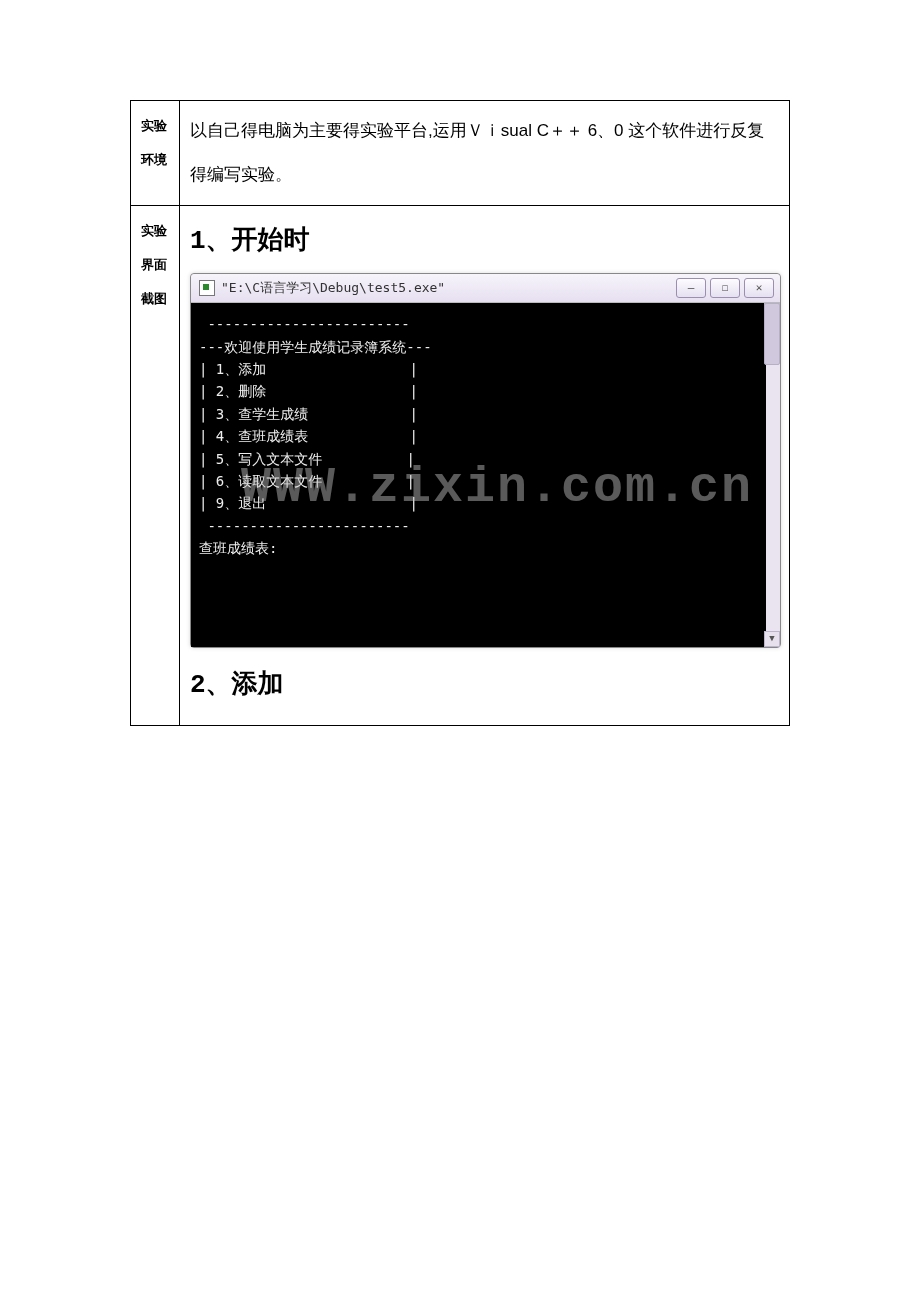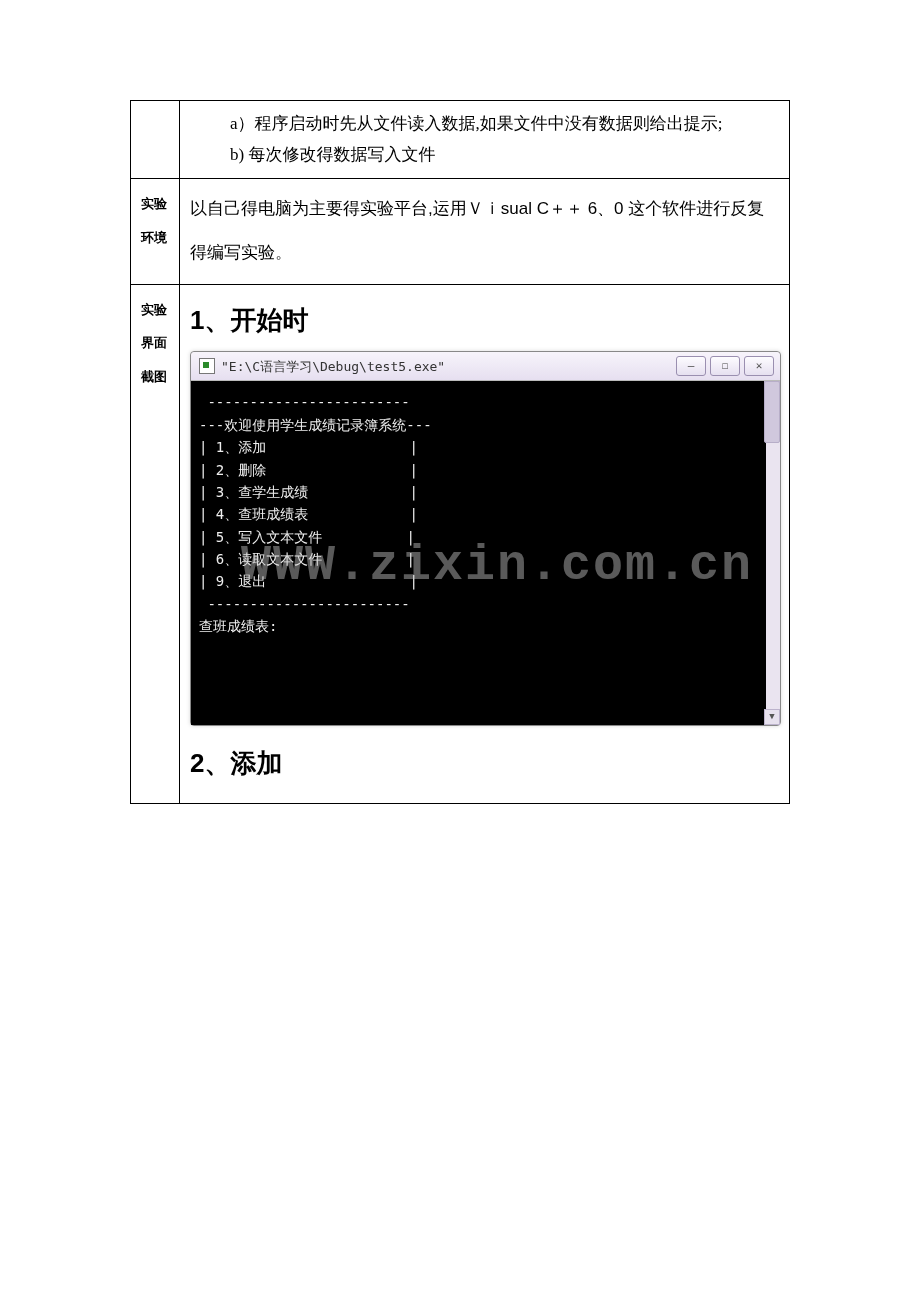--- a/index.html
+++ b/index.html
@@ -32,21 +32,21 @@
   }
   td.content-col {
     font-size: 17px;
     line-height: 1.8;
   }
   .indent-a {
     padding-left: 40px;
     font-family: "SimSun", serif;
   }
   .heading {
-    font-family: Liberation Sans, sans-serif;
+    font-family: Liberation Mono, monospace;
     font-size: 26px;
     font-weight: bold;
     margin: 4px 0 8px 0;
   }
   .env-text {
     font-family: "SimHei", "黑体", "SimSun", sans-serif;
     font-size: 17px;
     line-height: 2.6;
   }
   
@@ -163,27 +163,20 @@
   .scroll-arrow.up { top: 0; }
   .scroll-arrow.down { bottom: 0; }
 </style>
 </head>
 <body>
 
 <div class="page">
   <table class="doc-table">
 
     <tbody>
-        <tr>
-      <td class="label-col"></td>
-      <td class="content-col">
-        <div class="indent-a">a）程序启动时先从文件读入数据,如果文件中没有数据则给出提示;</div>
-        <div class="indent-a">b)  每次修改得数据写入文件</div>
-      </td>
-    </tr>
 
     <tr>
       <td class="label-col">
         <span>实验环境</span>
       </td>
       <td class="content-col">
         <div class="env-text">以自己得电脑为主要得实验平台,运用Ｖｉsual C＋＋ 6、0 这个软件进行反复得编写实验。</div>
       </td>
     </tr>
 

